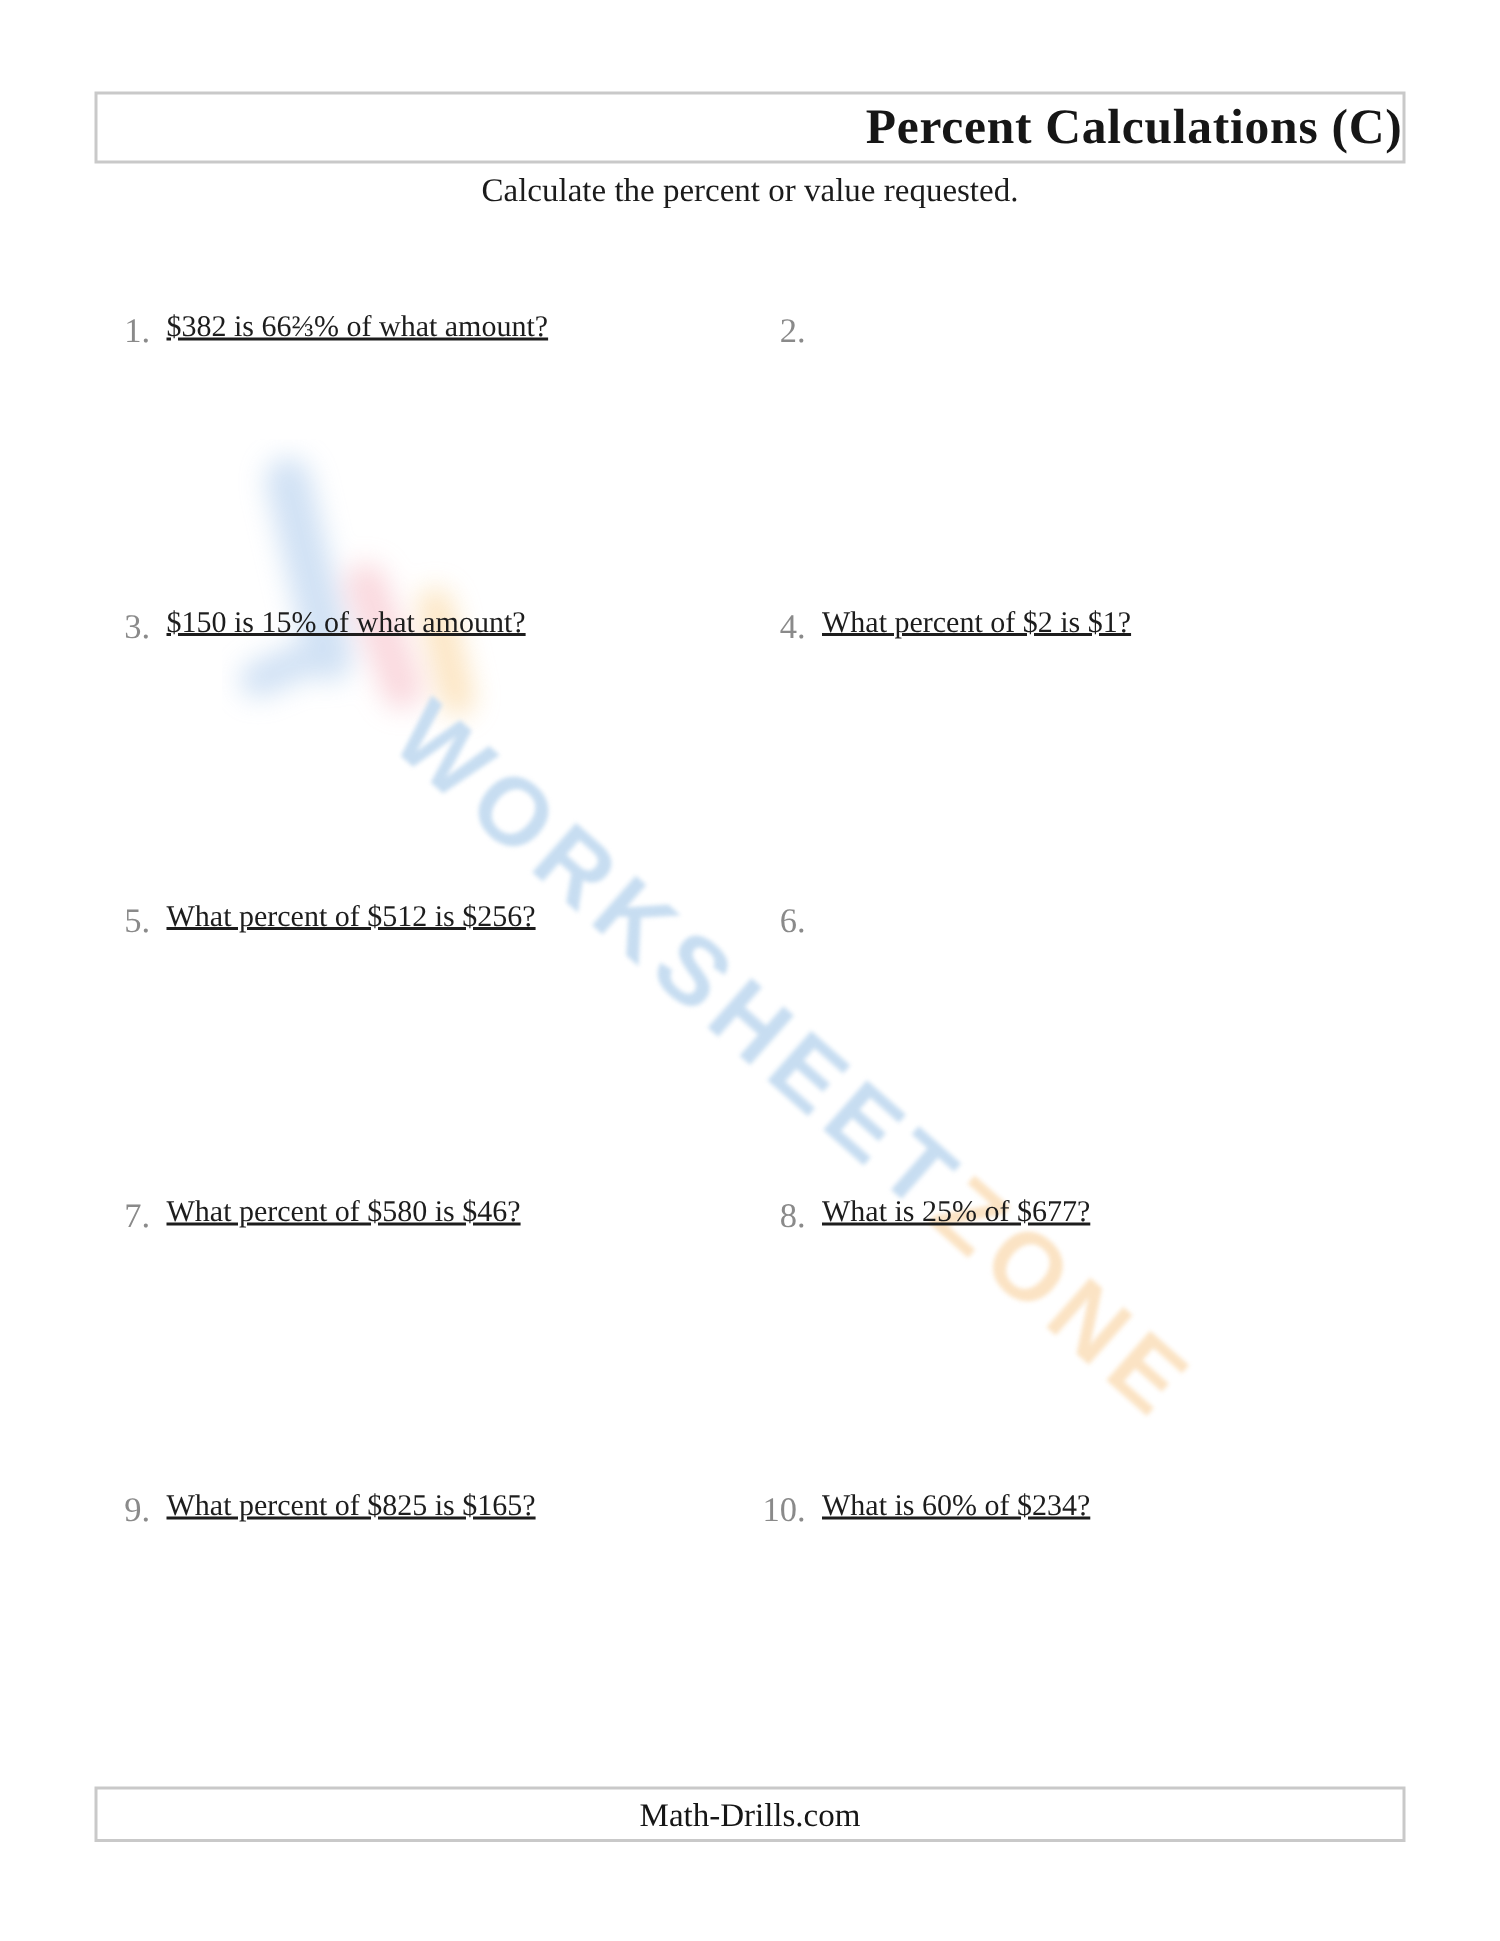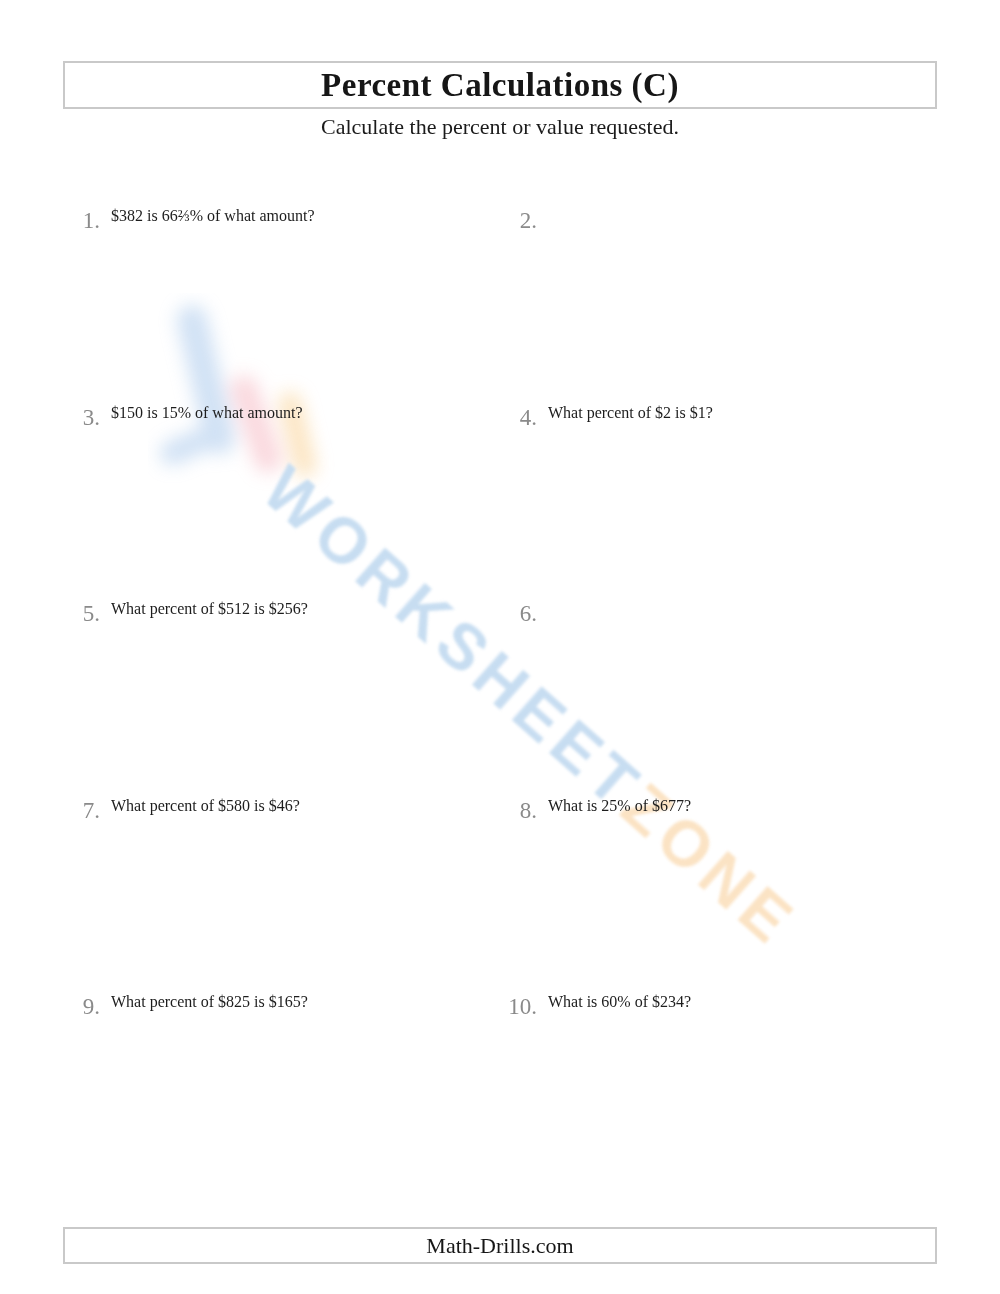--- a/index.html
+++ b/index.html
@@ -19,21 +19,21 @@
     font-family: "Liberation Serif", "DejaVu Serif", serif;
     color: var(--text);
   }
 
   
   .title-box {
     position: absolute;
     left: 63px; top: 61px;
     width: 874px; height: 48px;
     border: 2px solid var(--border);
-    display: flex; align-items: center; justify-content: center;
+    display: flex; align-items: center; justify-content: flex-end;
     background: #ffffff;
     z-index: 3;
   }
   .title-box h1 {
     font-size: 33px;
     font-weight: bold;
     color: #161616;
     letter-spacing: 0.5px;
     white-space: nowrap;
   }
@@ -88,35 +88,35 @@
   }
   .q-number {
     min-width: 30px;
     text-align: right;
     margin-right: 11px;
     font-size: 23px;
     color: var(--num);
     padding-top: 1px;
   }
   .q-text {
-    font-size: 16px;
+    font-size: 20px;
     color: var(--text);
     white-space: nowrap;
+    text-decoration: underline;
   }
 
   
   .footer-box {
     position: absolute;
     left: 63px; top: 1191px;
     width: 874px; height: 37px;
     border: 2px solid var(--border);
     display: flex; align-items: center; justify-content: center;
     background: #ffffff;
     z-index: 3;
-    margin-top: 36px;
   }
   .footer-box .footer-text {
     font-size: 22px;
     color: #161616;
   }
 </style>
 </head>
 <body>
 
 <svg class="wm-logo" width="200" height="200" viewBox="0 0 200 200" aria-hidden="true">

